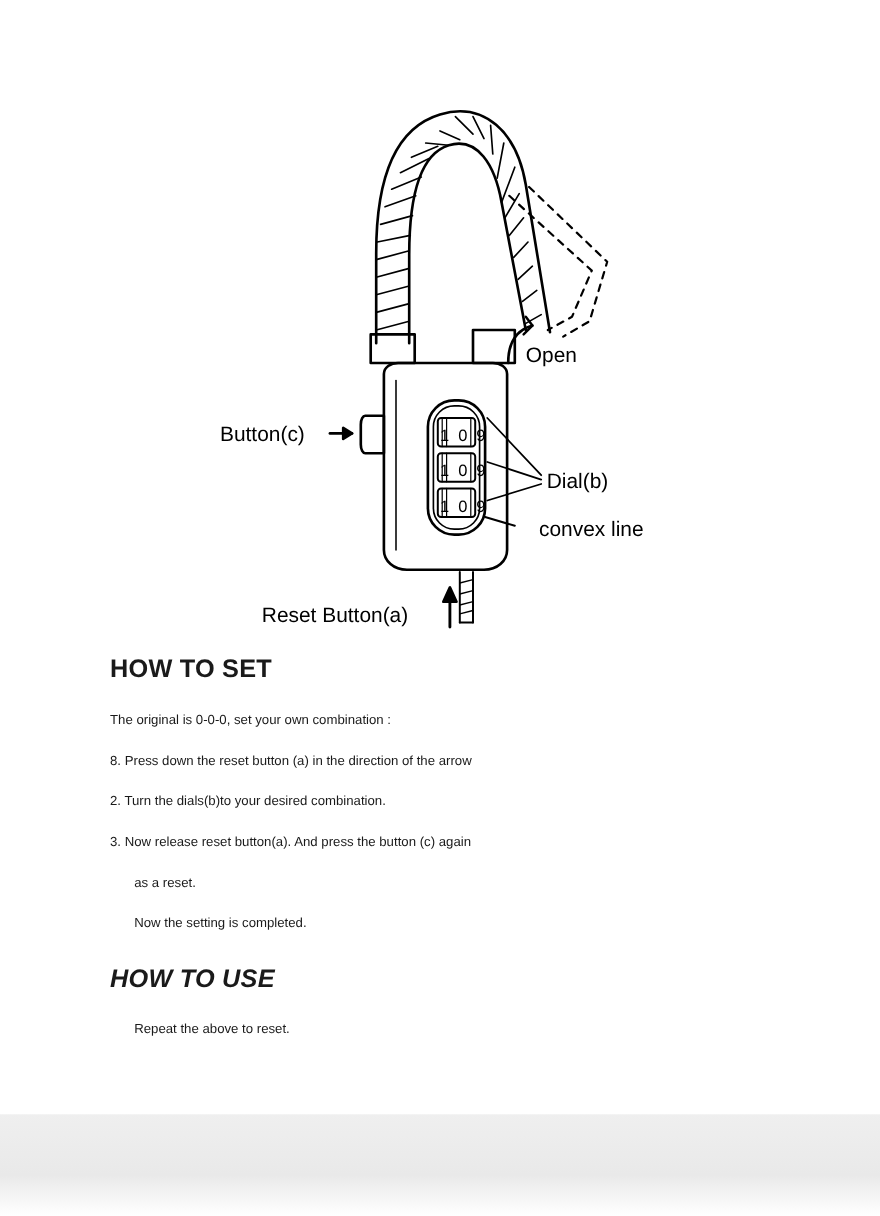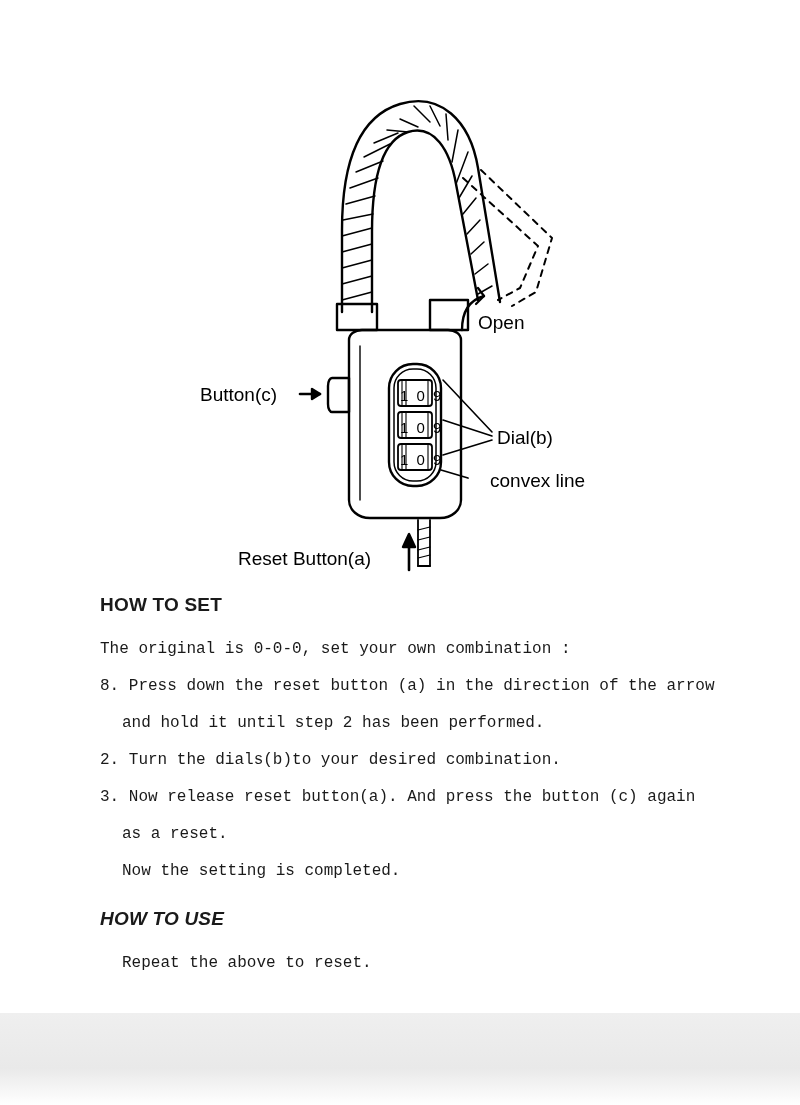--- a/index.html
+++ b/index.html
@@ -38,36 +38,35 @@
     width: 736px;
     height: 590px;
   }
   .text-block {
     position: absolute;
     left: 100px;
     top: 594px;
     width: 620px;
   }
   .heading {
-    font-size: 19px;
+    font-size: 23px;
     font-weight: bold;
     letter-spacing: 0.2px;
     margin: 0 0 14px 0;
     line-height: 1.2;
   }
   .heading.second {
     margin-top: 18px;
     font-style: italic;
   }
   .line {
-    font-size: 16px;
+    font-size: 12px;
     line-height: 37px;
     white-space: pre;
     margin: 0;
-    font-family: Liberation Mono, monospace;
   }
   .line.indent {
     padding-left: 22px;
   }
 </style>
 </head>
 <body>
 
 <div class="page">
 
@@ -167,21 +166,20 @@
       <text x="400" y="401" font-family="Liberation Sans, sans-serif" font-size="15" letter-spacing="2" fill="#000">1 0 9</text>
       <text x="400" y="433" font-family="Liberation Sans, sans-serif" font-size="15" letter-spacing="2" fill="#000">1 0 9</text>
       <text x="400" y="465" font-family="Liberation Sans, sans-serif" font-size="15" letter-spacing="2" fill="#000">1 0 9</text>
     </svg>
   </div>
 
   <div class="text-block">
     <p class="heading">HOW TO SET</p>
     <p class="line">The original is 0-0-0, set your own combination :</p>
     <p class="line">8. Press down the reset button (a) in the direction of the arrow</p>
-    <p class="line indent">and hold it until step 2 has been performed.</p>
     <p class="line">2. Turn the dials(b)to your desired combination.</p>
     <p class="line">3. Now release reset button(a). And press the button (c) again</p>
     <p class="line indent">as a reset.</p>
     <p class="line indent">Now the setting is completed.</p>
 
     <p class="heading second">HOW TO USE</p>
     <p class="line indent">Repeat the above to reset.</p>
   </div>
 
   <div class="bottom-band"></div>

